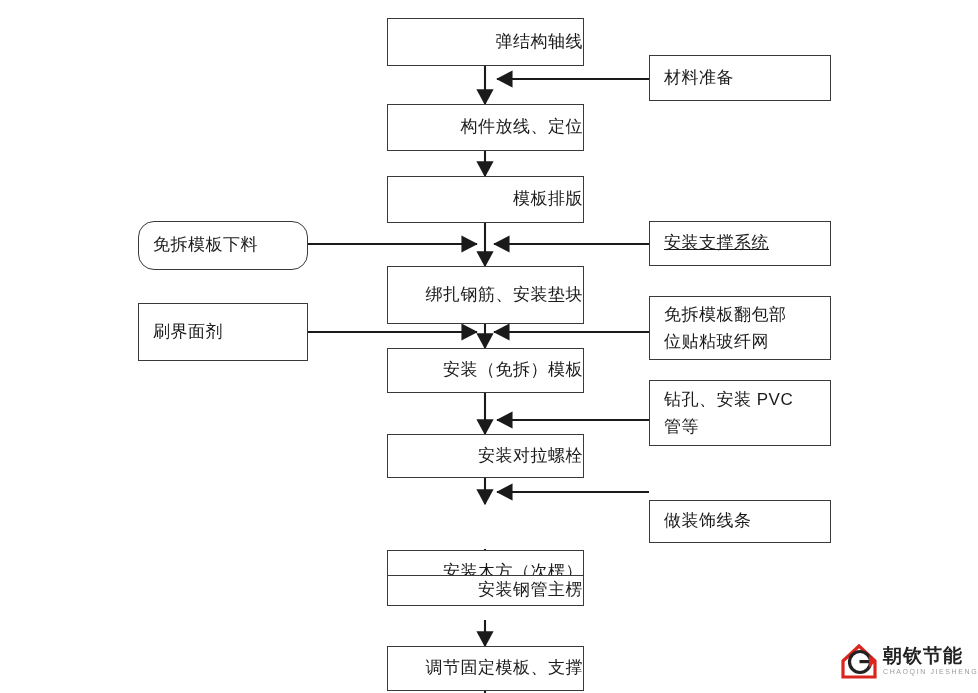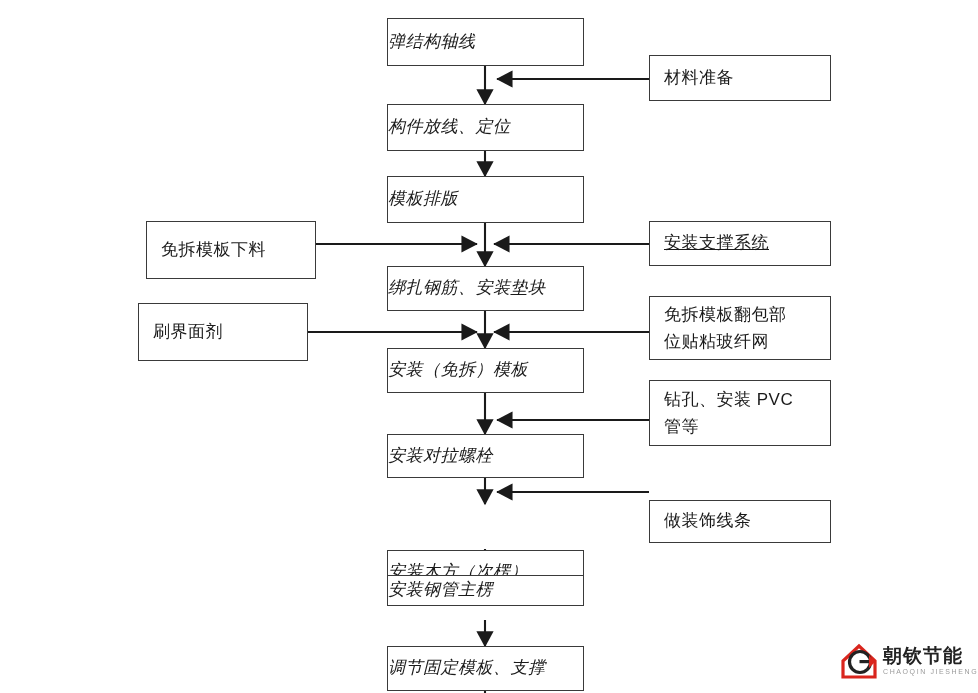--- a/index.html
+++ b/index.html
@@ -43,22 +43,21 @@
   .node .node-label {
     display: block;
     padding-left: 14px;
     width: 100%;
   }
   .node.main {
     justify-content: center;
   }
   .node.main .node-label {
     padding-left: 0;
-    text-align: left;
-    font-style: italic;
+    text-align: right;
   }
   .node.two-line .node-label {
     line-height: 1.6;
   }
   .logo {
     position: absolute;
     display: flex;
     align-items: center;
     z-index: 3;
   }
@@ -150,21 +149,21 @@
   </div>
 
   <div class="node main" style="left:387px; top:176px; width:197px; height:47px;">
     <span class="node-label">模板排版</span>
   </div>
 
   <div class="node main" style="left:387px; top:104px; width:197px; height:47px;">
     <span class="node-label">构件放线、定位</span>
   </div>
 
-  <div class="node main" style="left:387px; top:266px; width:197px; height:45px;">
+  <div class="node main" style="left:387px; top:266px; width:197px; height:58px;">
     <span class="node-label">绑扎钢筋、安装垫块</span>
   </div>
 
   <div class="node main" style="left:387px; top:348px; width:197px; height:45px;">
     <span class="node-label">安装（免拆）模板</span>
   </div>
 
   <div class="node main" style="left:387px; top:434px; width:197px; height:44px;">
     <span class="node-label">安装对拉螺栓</span>
   </div>
@@ -174,21 +173,21 @@
   </div>
 
   <div class="node main" style="left:387px; top:575px; width:197px; height:31px;">
     <span class="node-label">安装钢管主楞</span>
   </div>
 
   <div class="node main" style="left:387px; top:646px; width:197px; height:45px;">
     <span class="node-label">调节固定模板、支撑</span>
   </div>
 
-  <div class="node" style="left:146px; top:221px; width:170px; height:58px;">
+  <div class="node" style="left:138px; top:221px; width:170px; height:49px;border-radius:16px;">
     <span class="node-label">免拆模板下料</span>
   </div>
 
   <div class="node" style="left:138px; top:303px; width:170px; height:58px;">
     <span class="node-label">刷界面剂</span>
   </div>
 
   <div class="node" style="left:649px; top:55px; width:182px; height:46px;justify-content:flex-end;">
     <span class="node-label">材料准备</span>
   </div>

